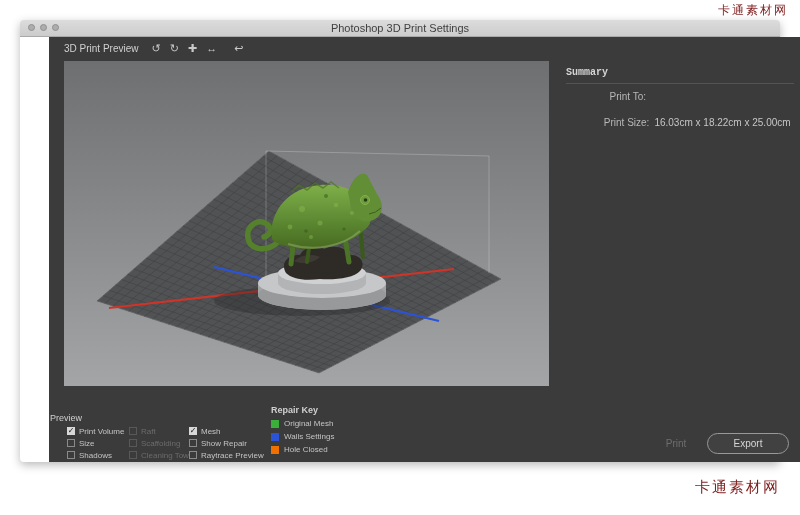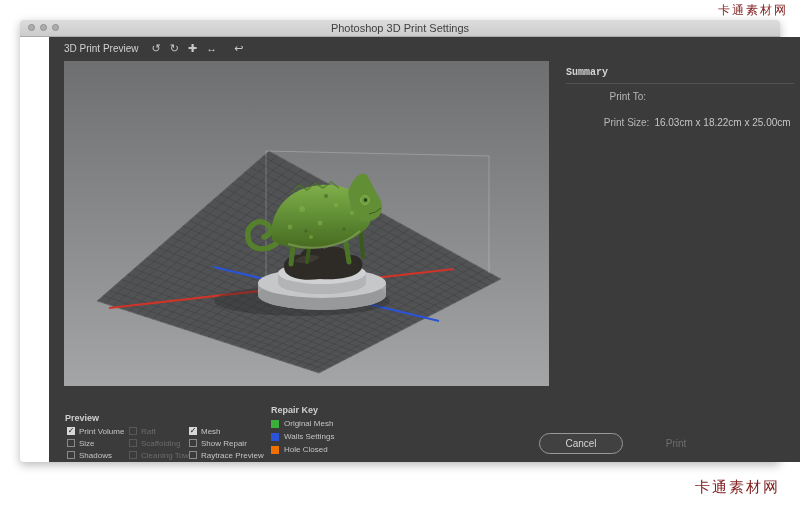--- a/index.html
+++ b/index.html
@@ -33,21 +33,21 @@
   .viewport svg{display:block;}
 
   .summary{position:absolute;left:517px;top:30px;width:228px;}
   .sum-heading{font-size:10px;font-weight:bold;color:#d4d4d4;padding-bottom:5px;
                border-bottom:1px solid rgba(255,255,255,0.13);font-family:Liberation Mono, monospace;}
   .sumrow{display:flex;font-size:10px;line-height:12.5px;color:#c6c6c6;}
   .sumrow .lbl{width:80px;text-align:right;margin-right:5px;color:#b7b7b7;}
   .sumrow.first{margin-top:7px;}
   .sumrow.gap{margin-top:13px;justify-content:center;}
 
-  .preview-heading{position:absolute;left:16px;top:376px;font-size:9px;font-weight:bold;color:#cfcfcf;}
+  .preview-heading{position:absolute;left:1px;top:376px;font-size:9px;font-weight:normal;color:#cfcfcf;}
   .cbcol{position:absolute;top:389px;}
   .cbcol.c1{left:18px;}
   .cbcol.c2{left:80px;}
   .cbcol.c3{left:140px;}
   .cbrow{display:flex;align-items:center;height:10px;margin-bottom:2px;
          font-size:8px;color:#c4c4c4;white-space:nowrap;}
   .cb{width:8px;height:8px;border:1px solid #8a8a8a;background:#3b3b3b;
       display:inline-flex;align-items:center;justify-content:center;box-sizing:border-box;}
   .cb i{font-style:normal;font-size:8px;color:#151515;line-height:1;display:none;}
   .cbrow.checked .cb{background:#d8d8d8;border-color:#d8d8d8;}
@@ -296,20 +296,20 @@
         <div class="rkrow">
           <span class="swatch" style="background: rgb(43, 83, 216);"></span>
           <span>Walls Settings</span>
         </div>
         <div class="rkrow">
           <span class="swatch" style="background: rgb(240, 112, 0);"></span>
           <span>Hole Closed</span>
         </div>
       </div>
 
-      <button class="btn btn-cancel">Cancel</button>
       <button class="btn btn-print">Print</button>
+      <button class="btn btn-export">Export</button>
 
     </div>
   </div>
 
   <div class="watermark wm-bottom">卡通素材网</div>
 </div>
 
 </body></html>

